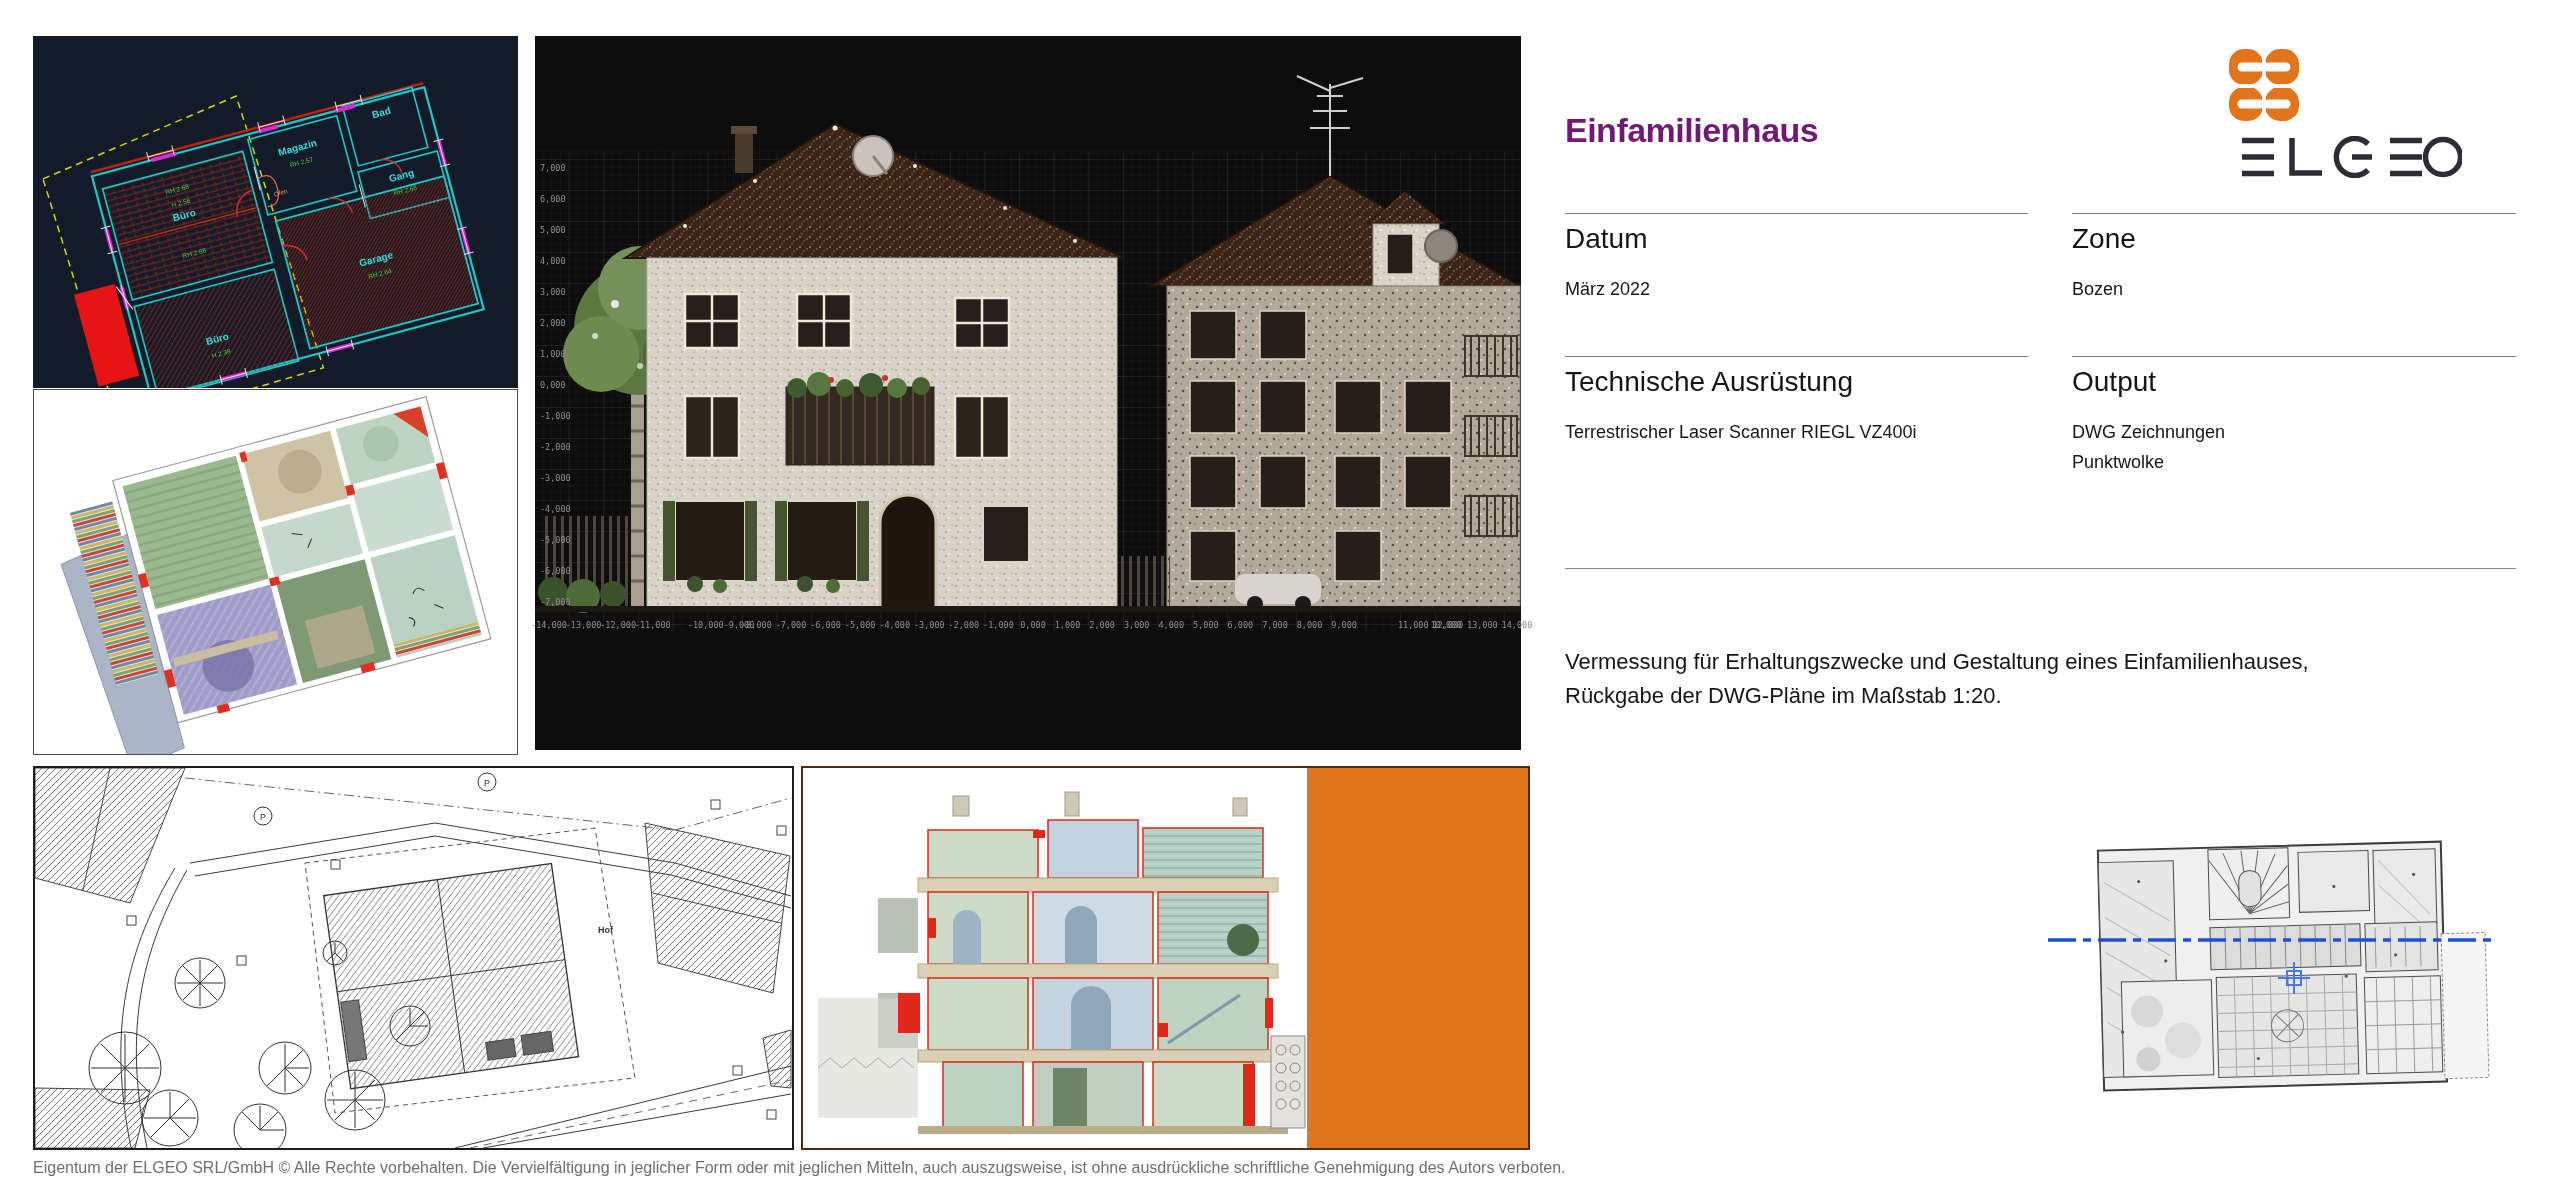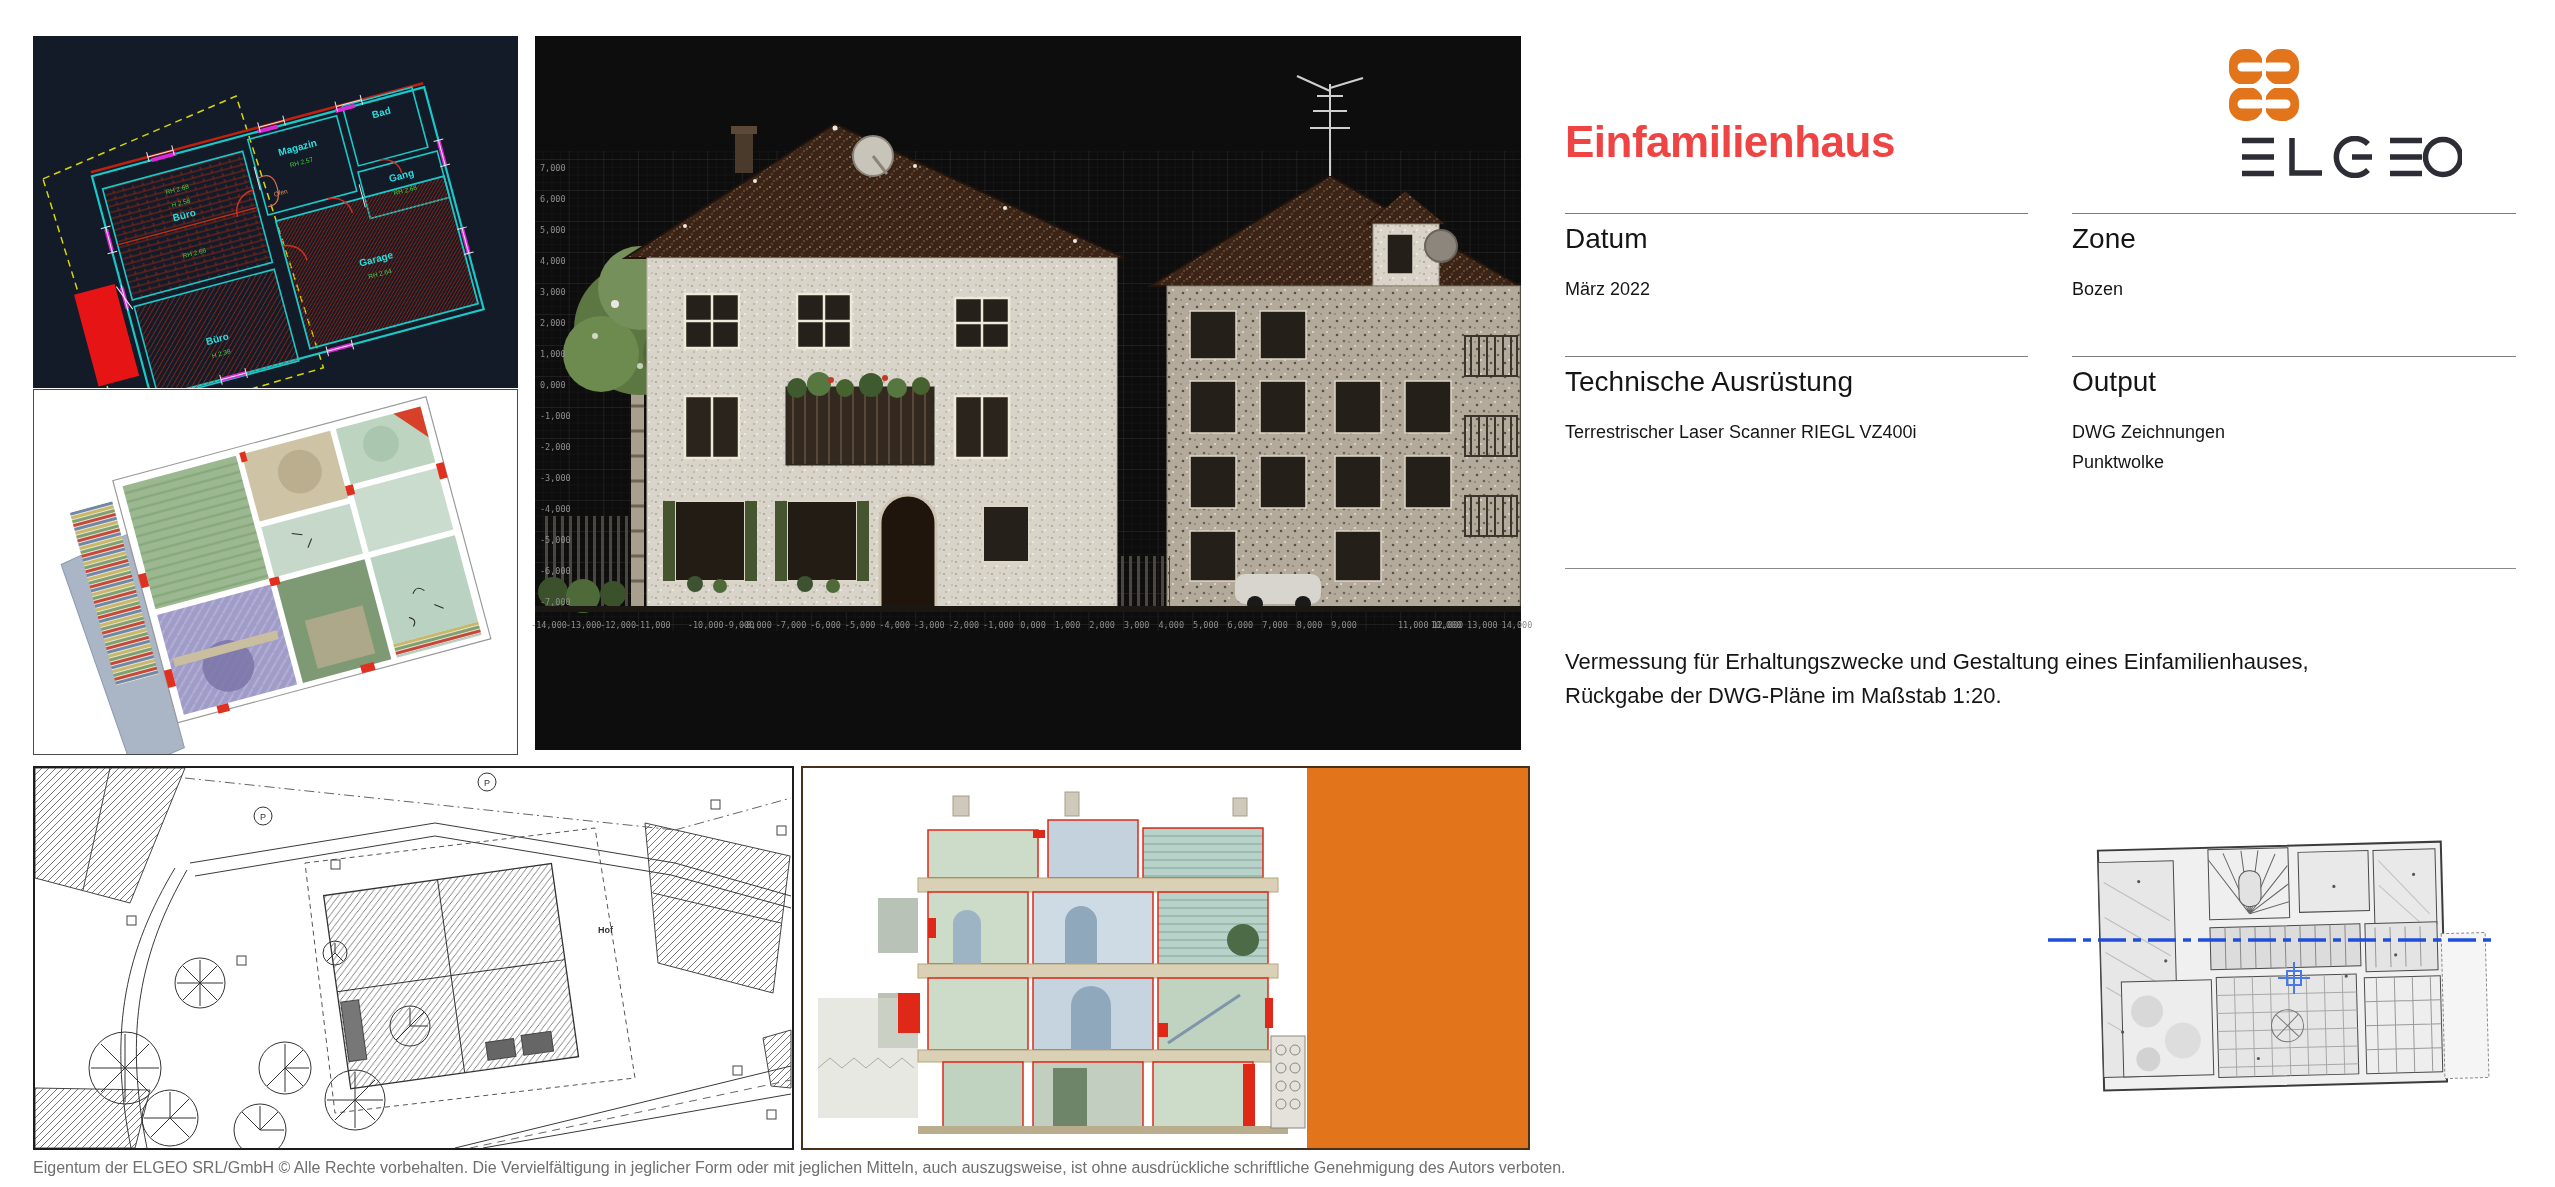--- a/index.html
+++ b/index.html
@@ -13,22 +13,22 @@
   .viewer{left:535px;top:36px;width:986px;height:714px;background:#0D0D0D;}
   .siteplan{left:33px;top:766px;width:761px;height:384px;background:#fff;border:2px solid #1c1c1c;}
   .xsec{left:801px;top:766px;width:729px;height:384px;background:#fff;border:2px solid #4a3018;}
   .grayplan{left:2046px;top:818px;width:455px;height:295px;background:#fff;}
   
   .xticks span{position:absolute;top:584px;transform:translateX(-50%);
                font:8.5px "DejaVu Sans Mono",monospace;color:#8e8e8e;white-space:nowrap;}
   .yticks span{position:absolute;left:5px;font:8.5px "DejaVu Sans Mono",monospace;color:#8e8e8e;}
   .ticklayer{position:absolute;left:0;top:0;right:0;bottom:0;pointer-events:none;}
   
-  .title{position:absolute;left:1565px;top:88px;font-size:44px;font-weight:700;
-         letter-spacing:-0.5px;color:#ef4444;}
+  .title{position:absolute;left:1565px;top:88px;font-size:34px;font-weight:700;
+         letter-spacing:-0.5px;color:#701a75;}
   .field{position:absolute;}
   .f0{left:1565px;top:213px;width:463px;}
   .f1{left:2072px;top:213px;width:444px;}
   .f2{left:1565px;top:356px;width:463px;}
   .f3{left:2072px;top:356px;width:444px;}
   .rule{border-top:1.5px solid #7d7d7d;height:0;}
   .flabel{margin-top:9px;font-size:28px;color:#151515;}
   .fvalue{margin-top:24px;font-size:18px;color:#151515;}
   .fvalue2{margin-top:9px;font-size:18px;color:#151515;}
   .fvalue2:empty{display:none;}

